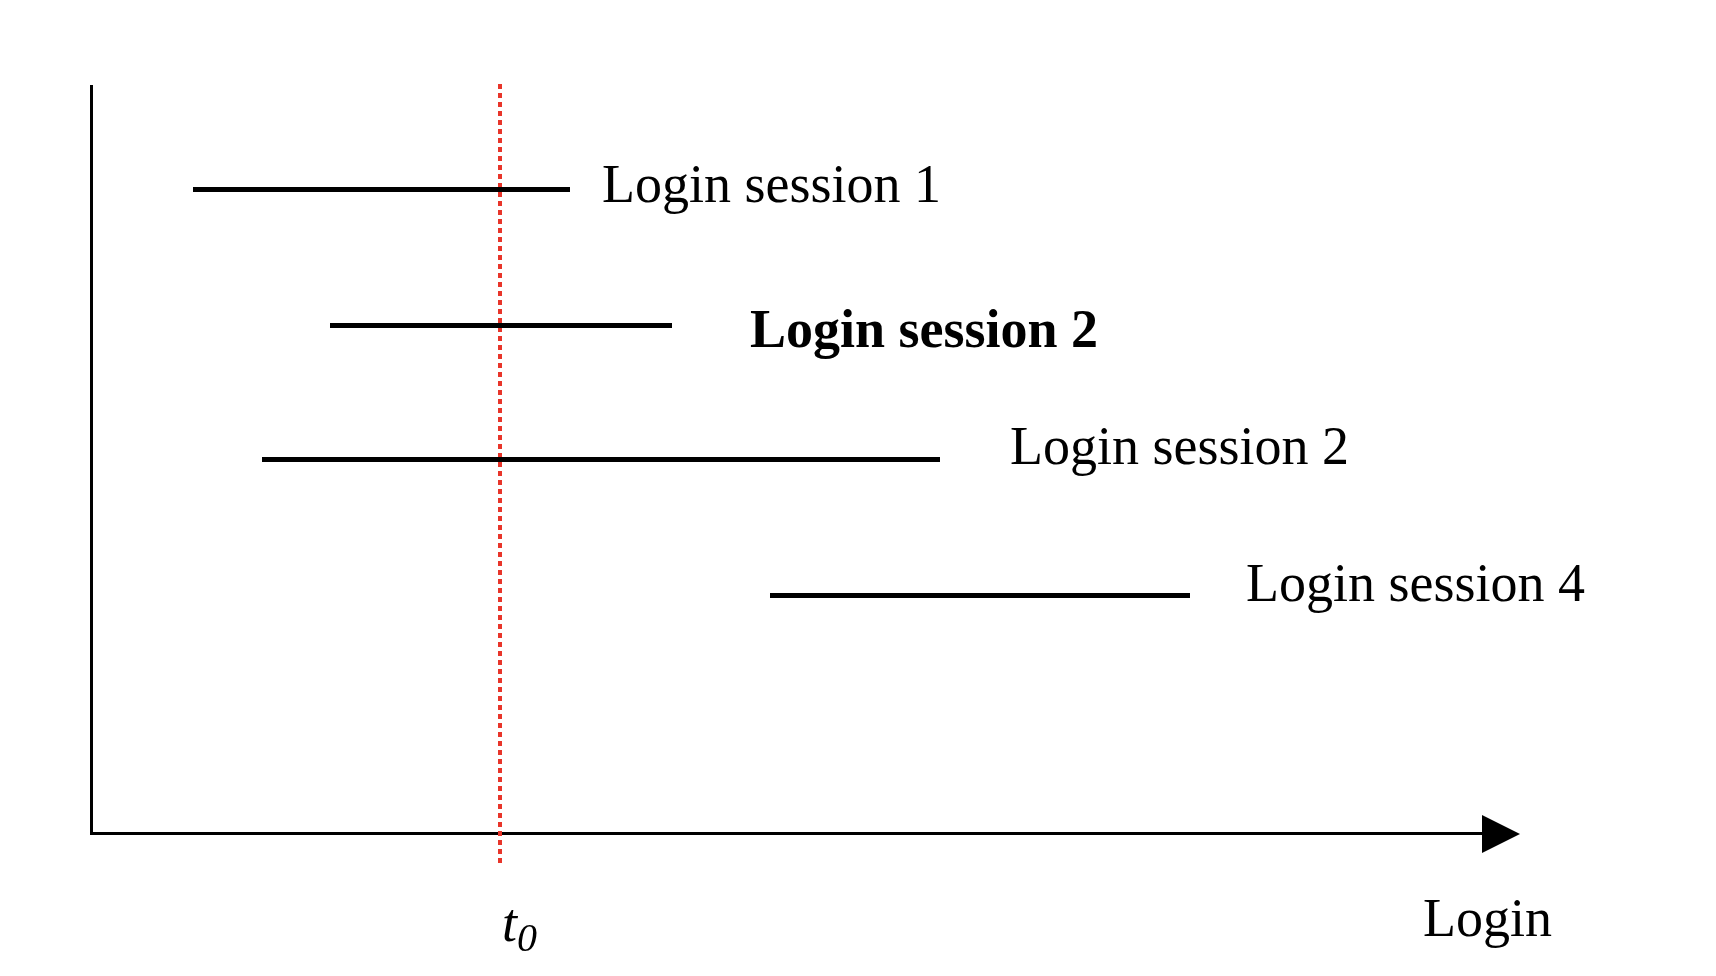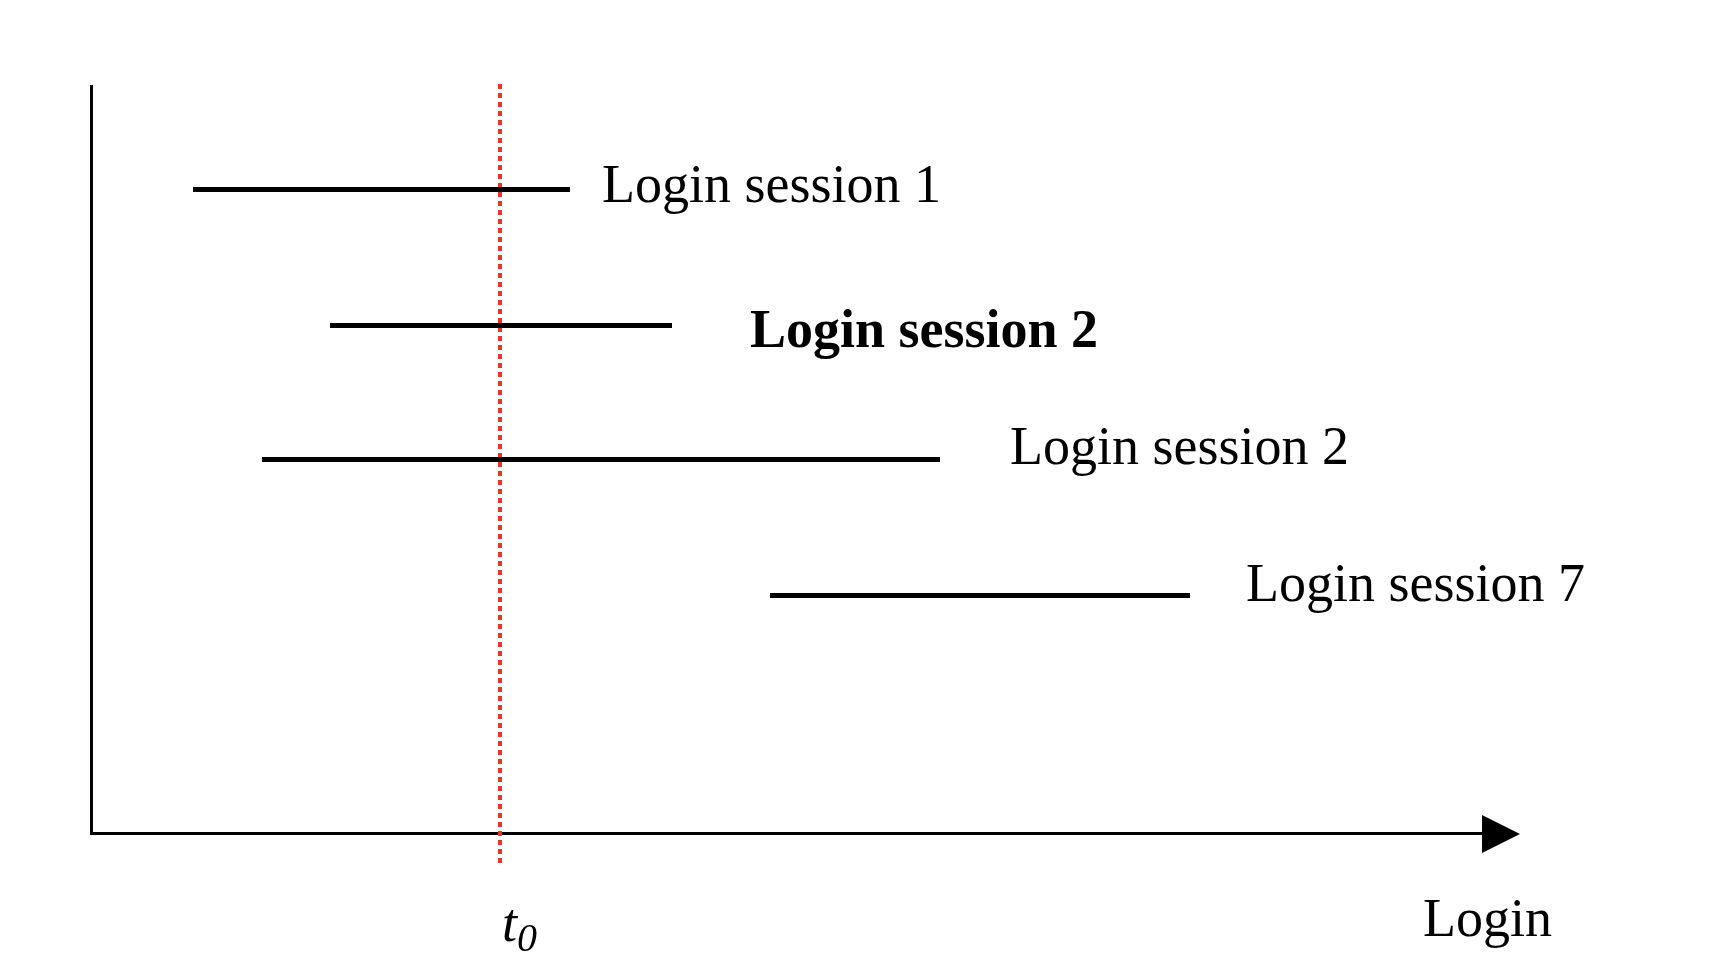--- a/index.html
+++ b/index.html
@@ -101,20 +101,20 @@
   <div class="ref-line"></div>
 
   <div id="sessions-layer">
       <div class="session-line" style="left: 193px; width: 377px; top: 150px; background: rgb(0, 0, 0);"></div>
       <div class="session-label" style="left: 602px; top: 120px;">Login session 1</div>
       <div class="session-line" style="left: 330px; width: 342px; top: 286px; background: rgb(0, 0, 0);"></div>
       <div class="session-label" style="left: 750px; top: 265px; font-weight: bold;">Login session 2</div>
       <div class="session-line" style="left: 262px; width: 678px; top: 420px; background: rgb(0, 0, 0);"></div>
       <div class="session-label" style="left: 1010px; top: 382px;">Login session 2</div>
       <div class="session-line" style="left: 770px; width: 420px; top: 556px; background: rgb(0, 0, 0);"></div>
-      <div class="session-label" style="left: 1246px; top: 519px;">Login session 7</div>
+      <div class="session-label" style="left: 1246px; top: 519px;">Login session 4</div>
     </div>
 
   <div class="t0-label"><span>t</span><span class="subscript">0</span></div>
 
   <div class="time-label">Login</div>
 
 </div>
 
 </body></html>

